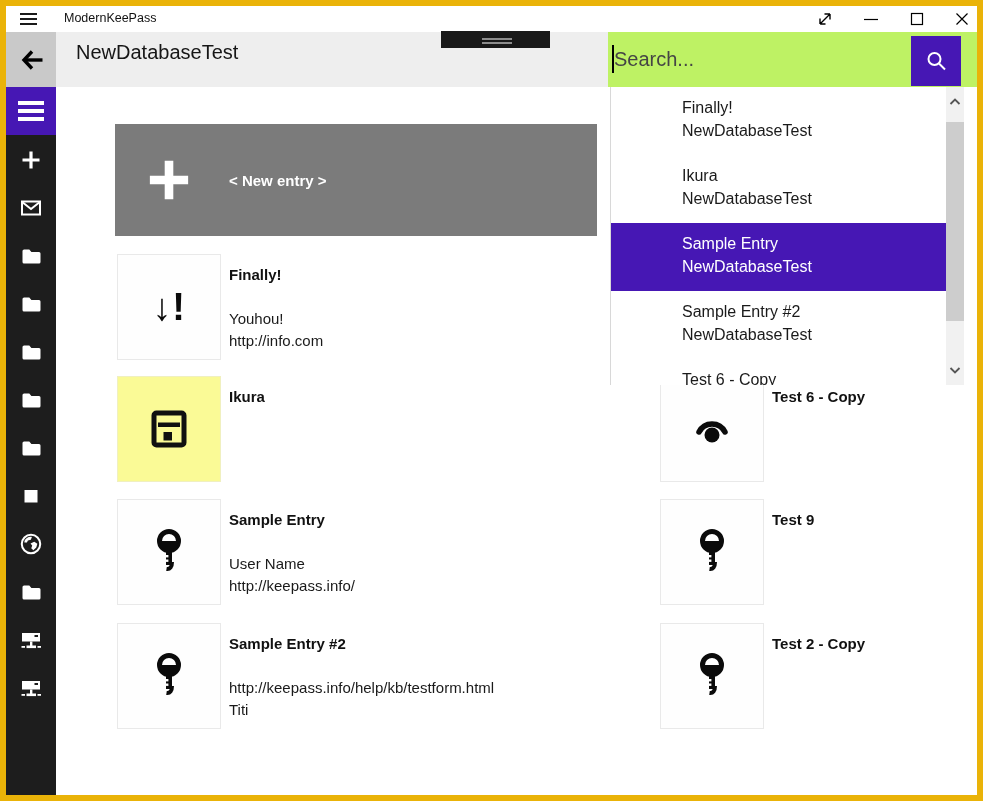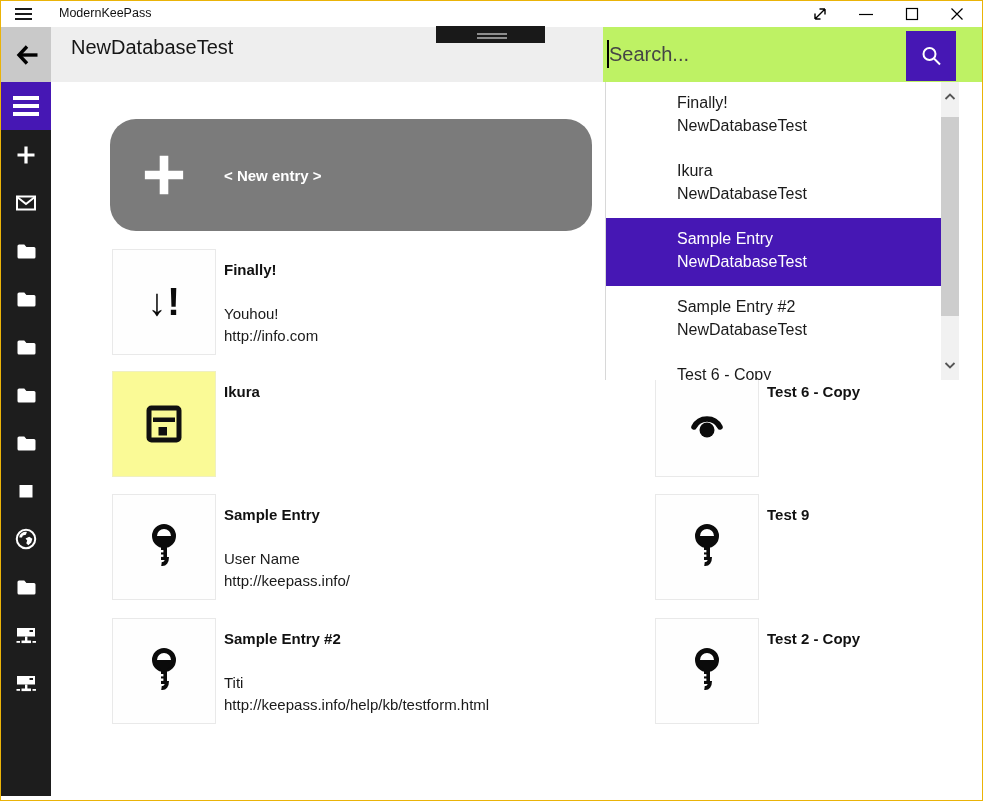--- a/index.html
+++ b/index.html
@@ -1,18 +1,18 @@
 <!DOCTYPE html>
 <html><head>
 <meta charset="utf-8">
 <style>
   html,body{margin:0;padding:0;background:#fff;}
   .window{
     position:relative;width:983px;height:801px;box-sizing:border-box;
-    border:1px solid #eab308;background:#fff;overflow:hidden;
+    border:6px solid #eab308;background:#fff;overflow:hidden;
     font-family:"Liberation Sans",sans-serif;color:#1a1a1a;
     -webkit-font-smoothing:antialiased;
   }
   
   .titlebar{position:absolute;left:0;top:0;width:979px;height:26px;background:#fff;}
   .tb-burger{position:absolute;left:14px;top:7px;width:17px;height:12px;display:flex;flex-direction:column;justify-content:space-between;cursor:pointer;}
   .tb-burger i{display:block;height:2px;background:#1a1a1a;}
   .tb-title{position:absolute;left:58px;top:5px;font-size:12.5px;color:#111;}
   .wc{position:absolute;top:0;width:46px;height:26px;display:flex;align-items:center;justify-content:center;}
   .wc svg{display:block;}
@@ -39,21 +39,21 @@
   .fly-scroll{position:absolute;left:335px;top:0;width:18px;height:298px;background:#f1f1f1;}
   .fly-thumb{position:absolute;left:0;top:35px;width:18px;height:199px;background:#cdcdcd;}
   .fly-arrow{position:absolute;left:2px;width:14px;height:14px;}
   
   .sidebar{position:absolute;left:0;top:81px;width:50px;height:714px;background:#1d1d1d;}
   .burger-btn{position:absolute;left:0;top:0;width:50px;height:48px;background:#4617b4;display:flex;flex-direction:column;align-items:center;justify-content:center;gap:4.5px;cursor:pointer;}
   .burger-btn i{display:block;width:26px;height:3.4px;background:#fff;}
   .side-ic{position:absolute;left:13px;width:24px;height:24px;display:flex;align-items:center;justify-content:center;cursor:pointer;}
   
   .main{position:absolute;left:50px;top:81px;width:929px;height:716px;background:#fff;}
-  .new-entry{position:absolute;left:109px;top:118px;width:482px;height:112px;background:#7b7b7b;cursor:pointer;border-radius:26px;}
+  .new-entry{position:absolute;left:109px;top:118px;width:482px;height:112px;background:#7b7b7b;cursor:pointer;}
   .ne-plus{position:absolute;left:32px;top:34px;}
   .ne-label{position:absolute;left:114px;top:0;height:112px;display:flex;align-items:center;font-size:15px;font-weight:bold;color:#fff;}
   .entry{position:absolute;width:482px;height:112px;cursor:pointer;}
   .tile{position:absolute;left:2px;top:4px;width:102px;height:104px;background:#fefefe;border:1px solid #e9e9e9;display:flex;align-items:center;justify-content:center;}
   .etitle{position:absolute;left:114px;top:16px;font-size:15px;font-weight:bold;color:#111;}
   .esub{position:absolute;left:114px;top:58px;font-size:15px;line-height:22px;color:#1a1a1a;}
   .glyph-dl{font-size:38px;font-weight:800;color:#0b0b0b;letter-spacing:1px;line-height:1;}
 </style>
 </head>
 <body>
@@ -169,22 +169,22 @@
         <circle cx="17" cy="13" r="9.5" fill="#fff" stroke="#0b0b0b" stroke-width="5"></circle>
         <path d="M7.5 13 a9.5 9.5 0 0 0 19 0 z" fill="#0b0b0b"></path>
         <rect x="14" y="21" width="6" height="16" fill="#0b0b0b"></rect>
         <path d="M20 34 c0 5 -2 7.5 -5.5 7" stroke="#0b0b0b" stroke-width="4" fill="none"></path>
         <rect x="14" y="27" width="2.4" height="2.4" fill="#fff"></rect>
         <rect x="14" y="31.5" width="2.4" height="2.4" fill="#fff"></rect>
       </svg>
     </div>
     <div class="etitle">Sample Entry #2</div>
     <div class="esub">
+      <div>http://keepass.info/help/kb/testform.html</div>
       <div>Titi</div>
-      <div>http://keepass.info/help/kb/testform.html</div>
     </div>
   </div>
 
   <div class="entry" style="left:652px;top:366px;">
     <div class="tile">
       <svg width="48" height="48" viewBox="0 0 48 48">
         <path d="M11 27 a14.5 14.5 0 0 1 26 0" fill="none" stroke="#0b0b0b" stroke-width="5.5" stroke-linecap="round"></path>
         <circle cx="24" cy="30" r="7.5" fill="#0b0b0b"></circle>
       </svg>
     </div>

